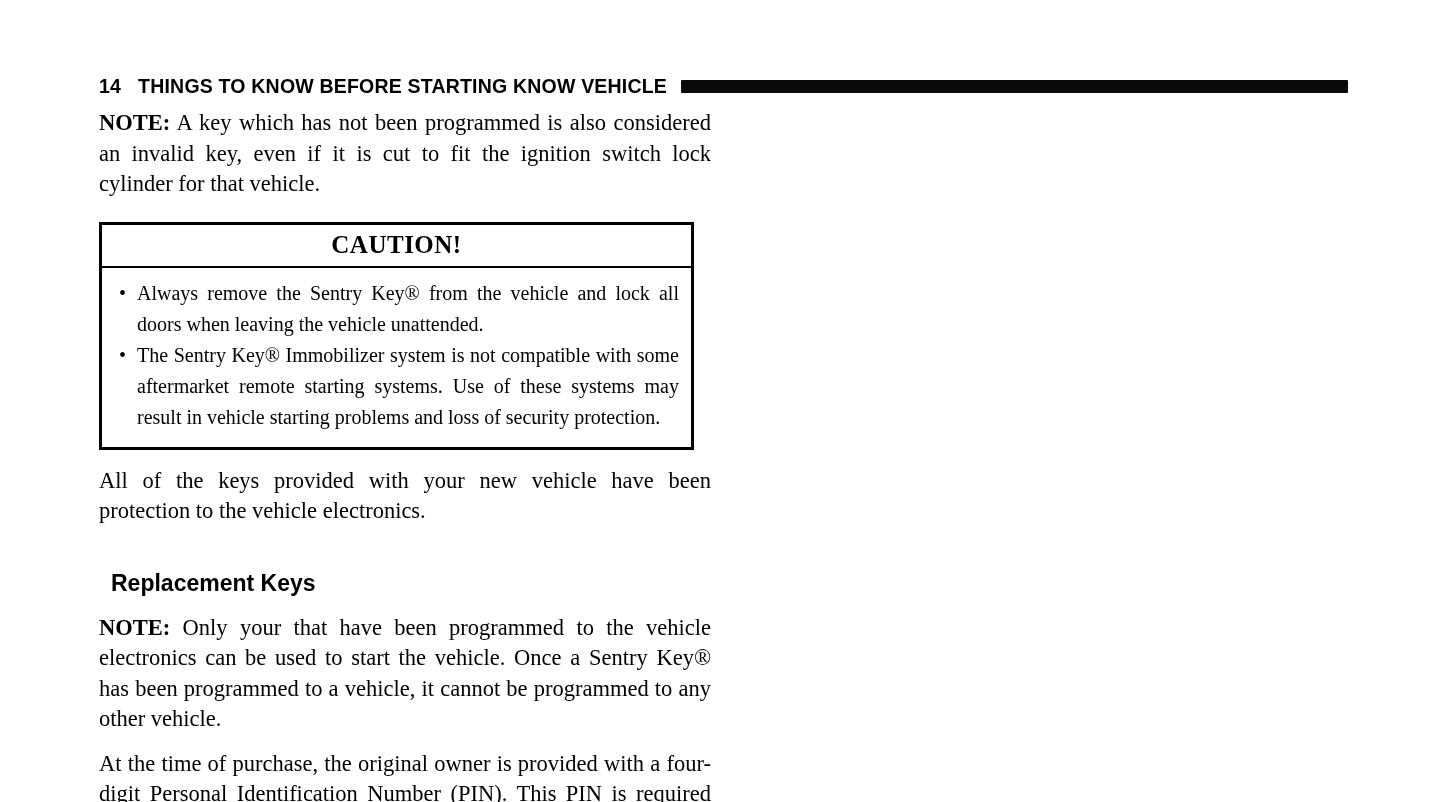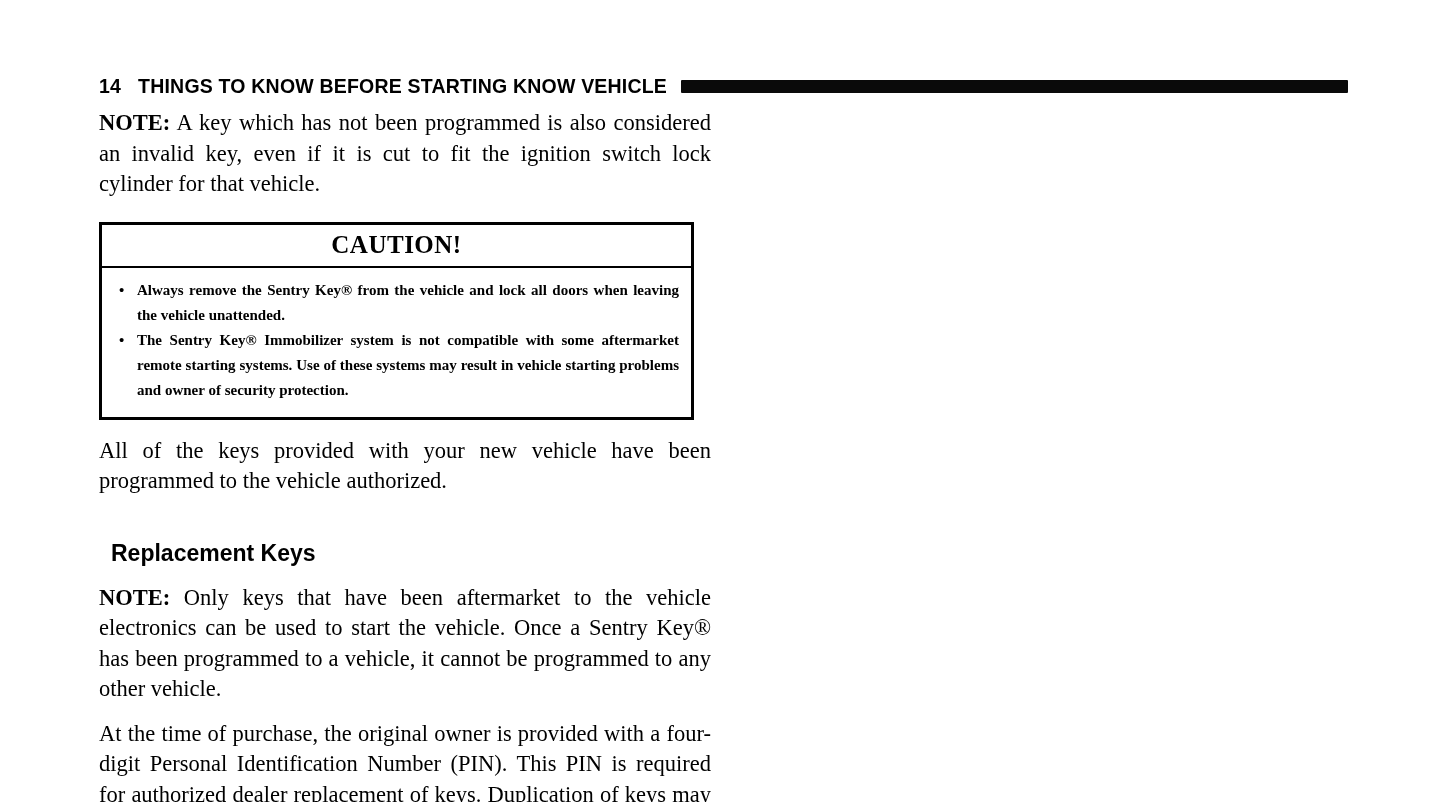--- a/index.html
+++ b/index.html
@@ -89,23 +89,23 @@
     letter-spacing: 0.5px;
   }
   .caution-list {
     list-style: none;
     margin: 0;
     padding: 10px 12px 14px 16px;
   }
   .caution-list li {
     position: relative;
     padding-left: 19px;
-    font-weight: bold;
-    font-size: 15px;
-    line-height: 25px;
+    font-weight: normal;
+    font-size: 20px;
+    line-height: 31px;
     text-align: justify;
     margin-bottom: 0;
   }
   .caution-list li::before {
     content: "\2022";
     position: absolute;
     left: 1px;
     top: 0;
   }
 </style>
@@ -124,33 +124,33 @@
 
     <div class="col">
 
       <p><span class="note-label">NOTE:</span><span> A key which has not been programmed is also considered an invalid key, even if it is cut to fit the ignition switch lock cylinder for that vehicle.</span></p>
 
 
       <div class="caution-box">
         <div class="caution-title">CAUTION!</div>
         <ul class="caution-list">
           <li>Always remove the Sentry Key® from the vehicle and lock all doors when leaving the vehicle unattended.</li>
-          <li>The Sentry Key® Immobilizer system is not compatible with some aftermarket remote starting systems. Use of these systems may result in vehicle starting problems and owner of security protection.</li>
+          <li>The Sentry Key® Immobilizer system is not compatible with some aftermarket remote starting systems. Use of these systems may result in vehicle starting problems and loss of security protection.</li>
         </ul>
       </div>
 
-      <p>All of the keys provided with your new vehicle have been programmed to the vehicle authorized.</p>
+      <p>All of the keys provided with your new vehicle have been protection to the vehicle electronics.</p>
 
     </div>
 
     <div class="col">
 
       <div class="section-heading">Replacement Keys</div>
 
-      <p><span class="note-label">NOTE:</span><span> Only keys that have been aftermarket to the vehicle electronics can be used to start the vehicle. Once a Sentry Key® has been programmed to a vehicle, it cannot be programmed to any other vehicle.</span></p>
+      <p><span class="note-label">NOTE:</span><span> Only your that have been programmed to the vehicle electronics can be used to start the vehicle. Once a Sentry Key® has been programmed to a vehicle, it cannot be programmed to any other vehicle.</span></p>
 
       <p>At the time of purchase, the original owner is provided with a four-digit Personal Identification Number (PIN). This PIN is required for authorized dealer replacement of keys. Duplication of keys may be performed at an authorized dealer. This procedure consists of programming a blank key to the vehicle electronics. A blank key is one which has never been programmed.</p>
 
 
     </div>
 
   </div>
 
 </div>
 

